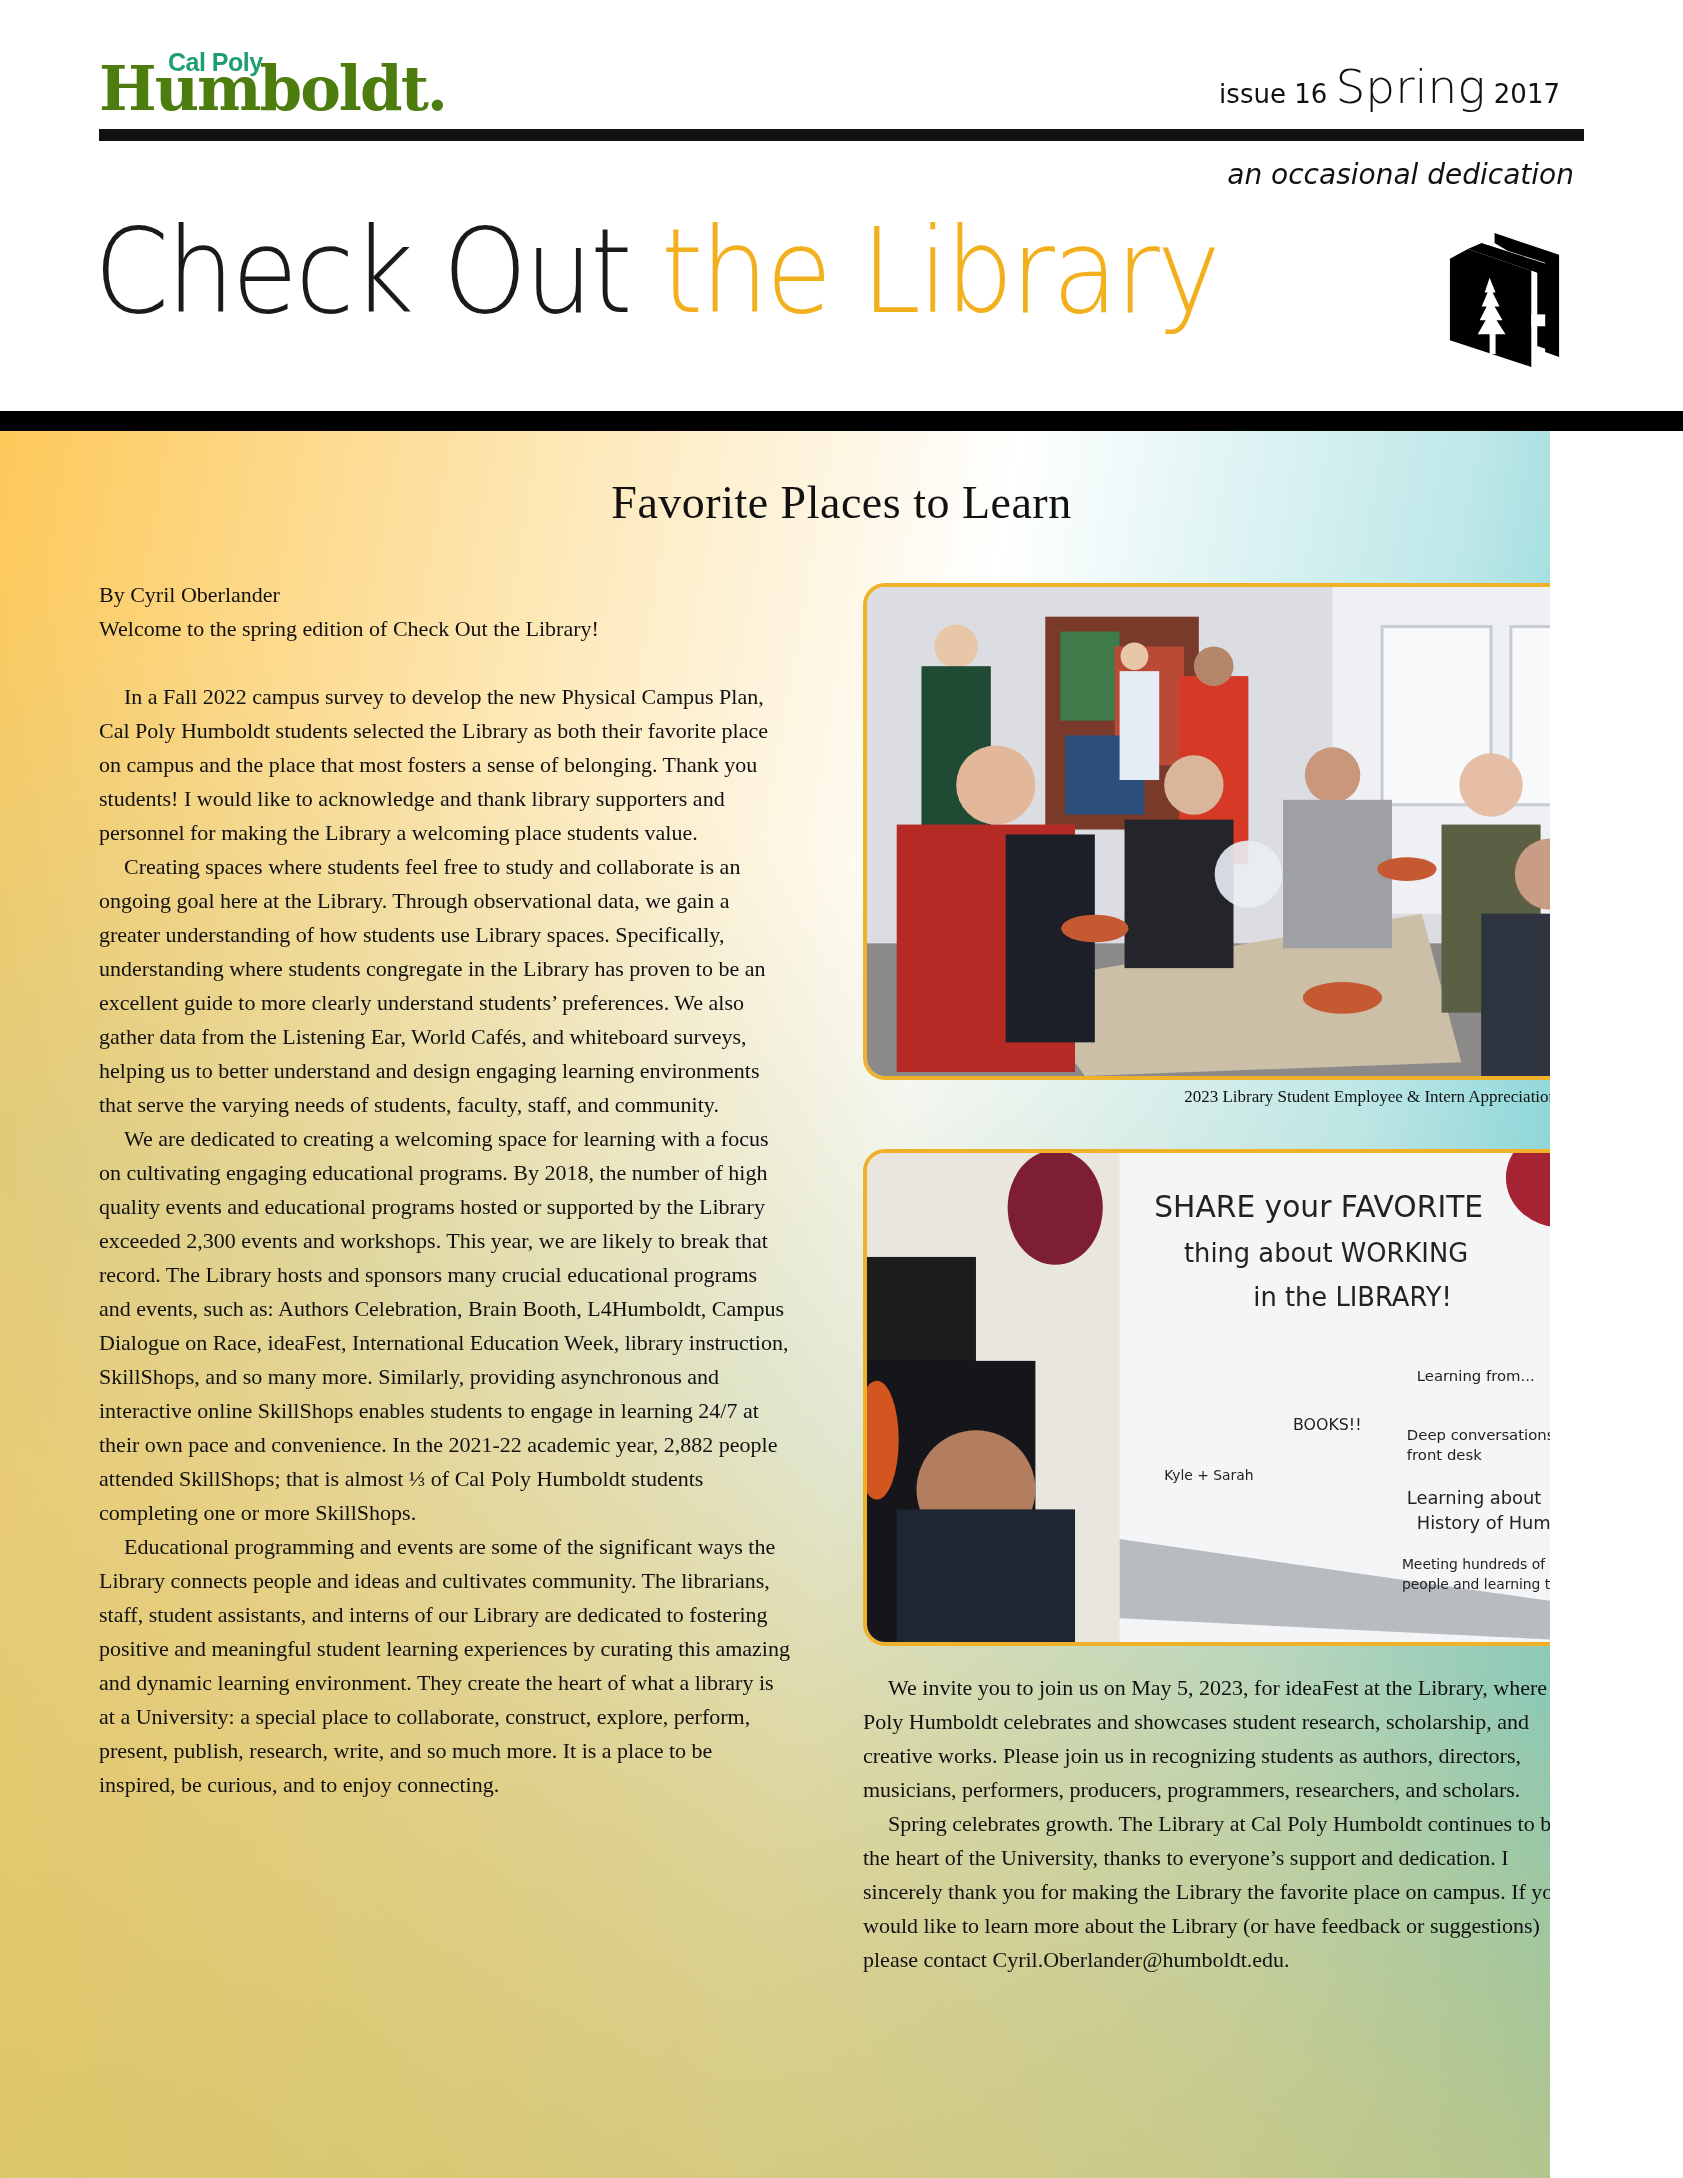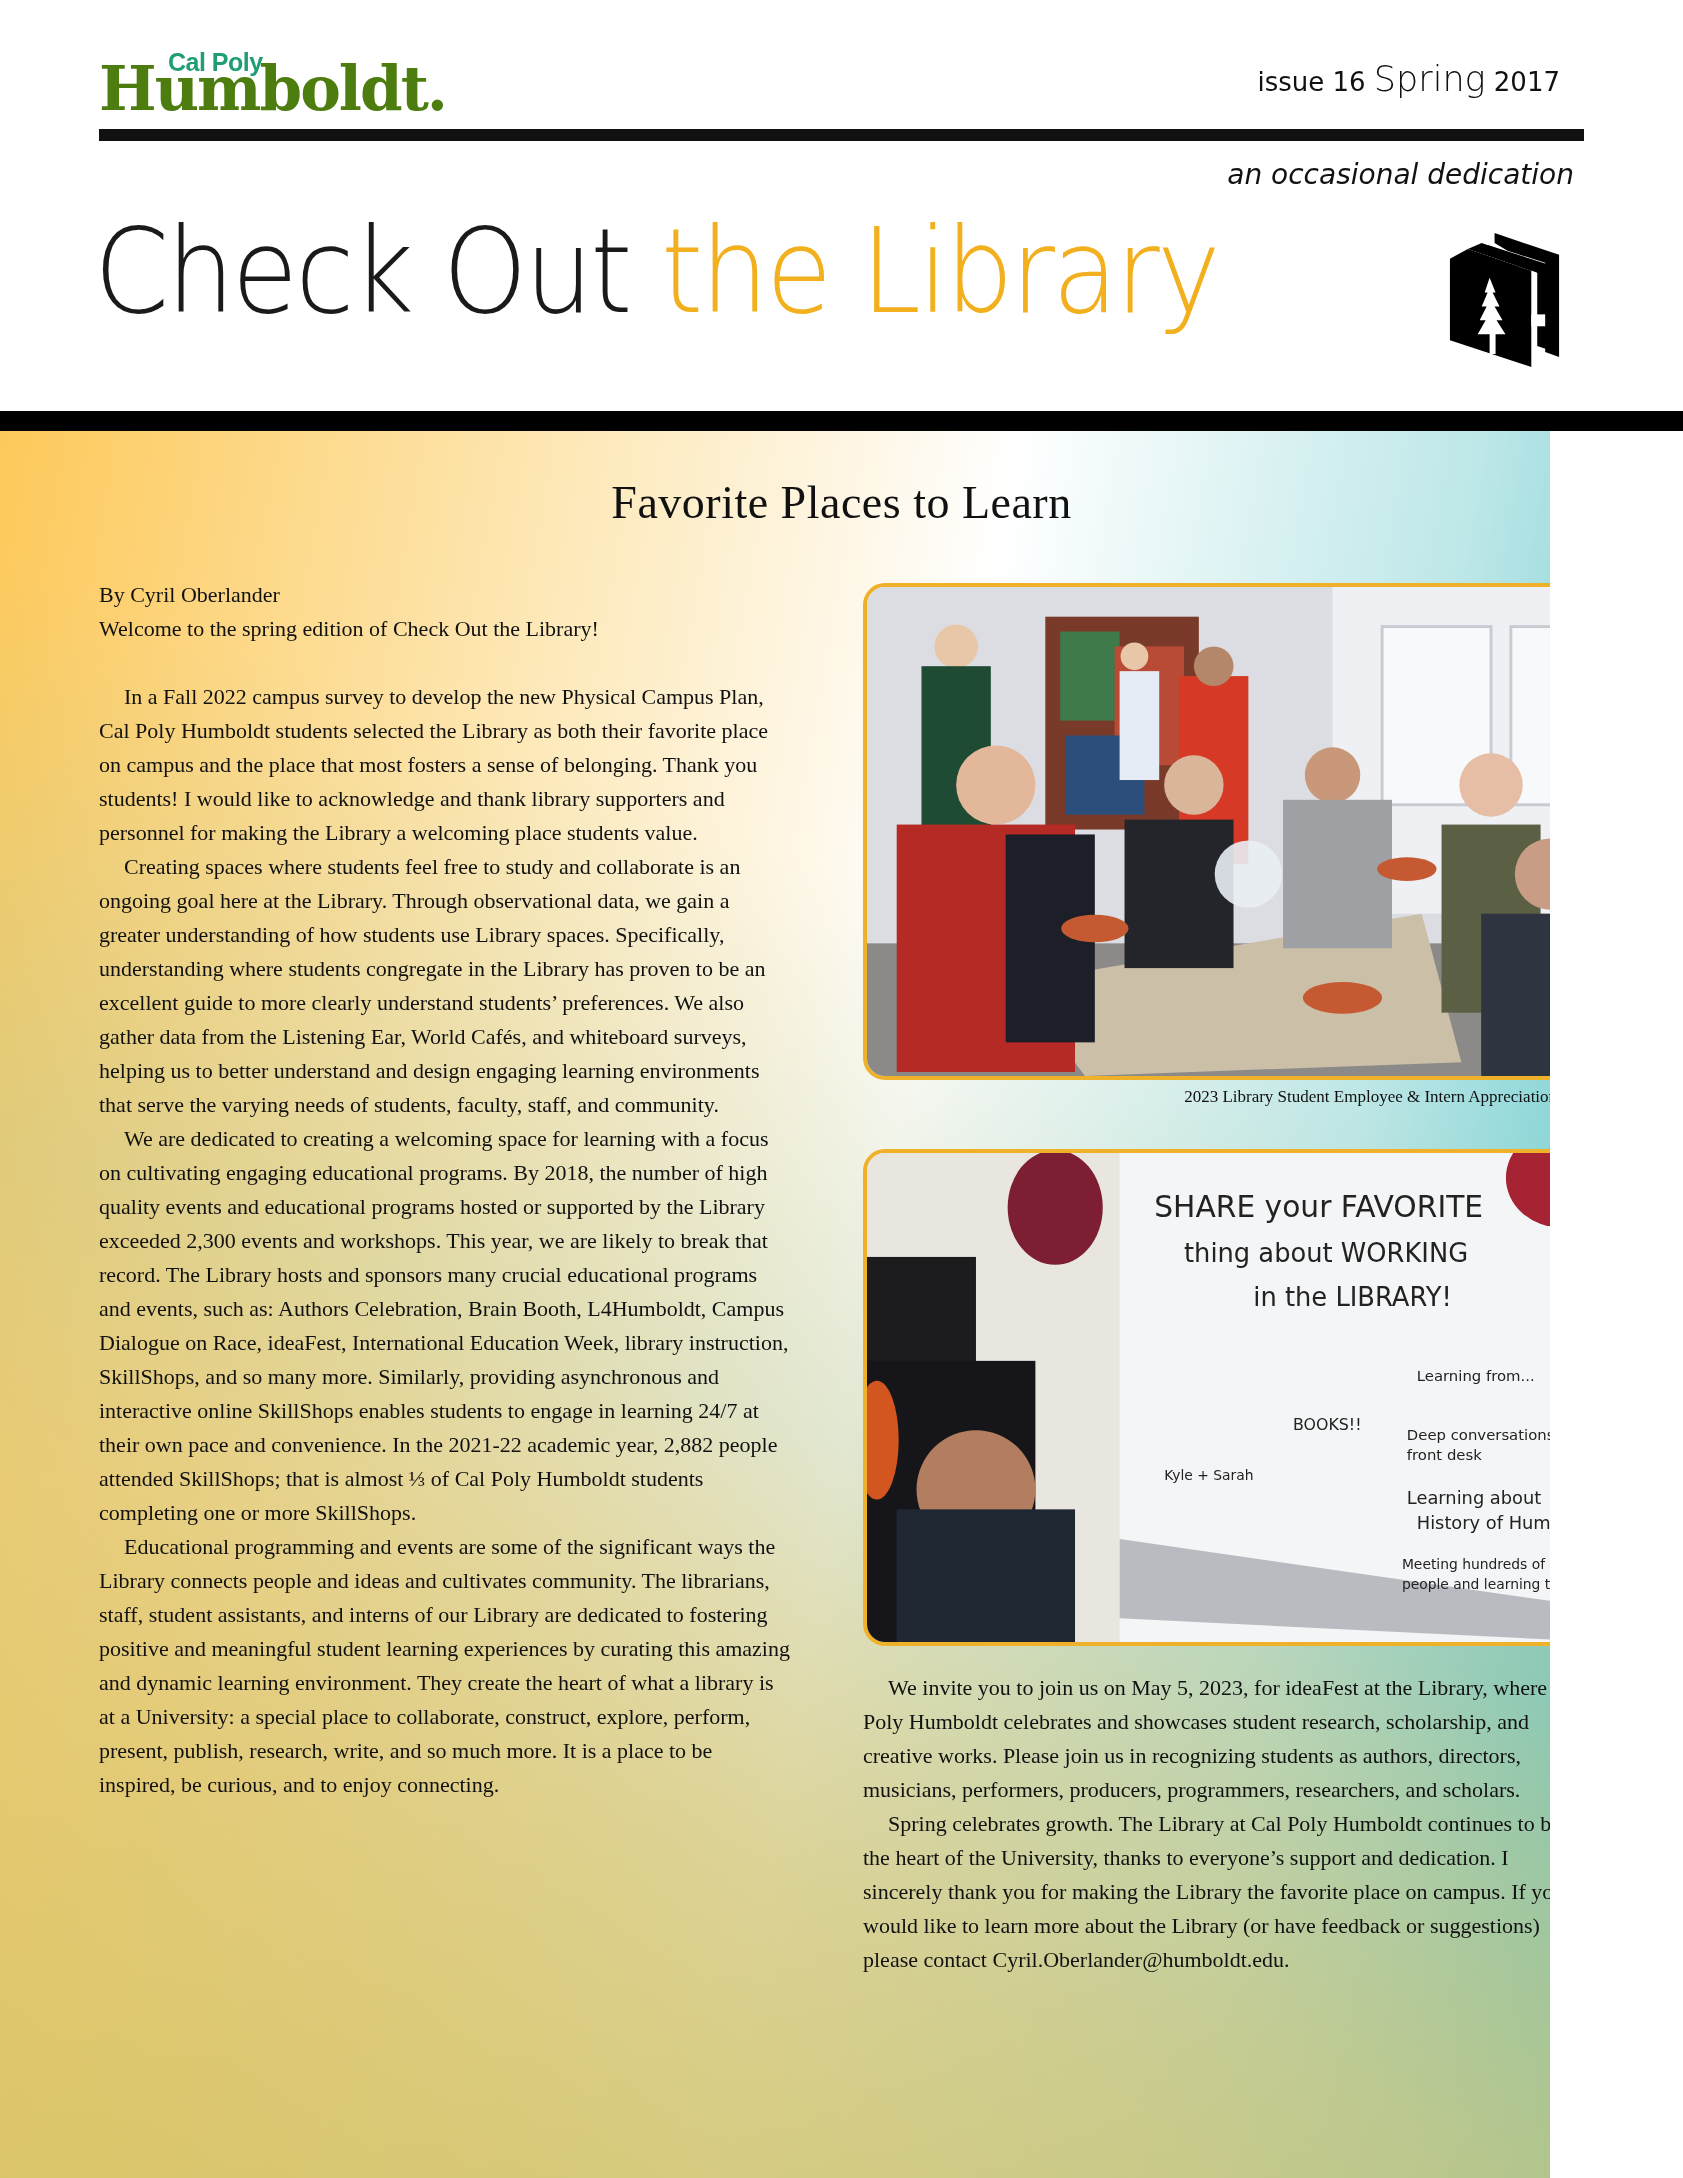--- a/index.html
+++ b/index.html
@@ -19,21 +19,21 @@
     .logo-big {
       position: absolute; left: 0; top: 10px;
       font-family: "DejaVu Serif", "Liberation Serif", serif; font-weight: bold;
       font-size: 61px; color: #4d7c0f; letter-spacing: -2px; white-space: nowrap; line-height: 1;
     }
     .issue {
       position: absolute; right: 123px; top: 59px;
       font-family: "DejaVu Sans", "Liberation Sans", sans-serif; font-size: 26px; color: #111;
       white-space: nowrap;
     }
-    .issue .big { font-size: 35px; font-weight: 300; }
+    .issue .big { font-size: 47px; font-weight: 300; }
     .rule-top { position: absolute; left: 99px; top: 129px; width: 1485px; height: 12px; background: #111; }
     .tagline {
       position: absolute; right: 109px; top: 158px;
       font-family: "DejaVu Sans", "Liberation Sans", sans-serif; font-style: italic;
       font-size: 28px; color: #111; white-space: nowrap;
     }
     .masthead {
       position: absolute; left: 94px; top: 213px; white-space: nowrap;
       font-family: "DejaVu Sans", "Liberation Sans", sans-serif; font-weight: 300;
       font-size: 117px; line-height: 1; letter-spacing: -3px;

